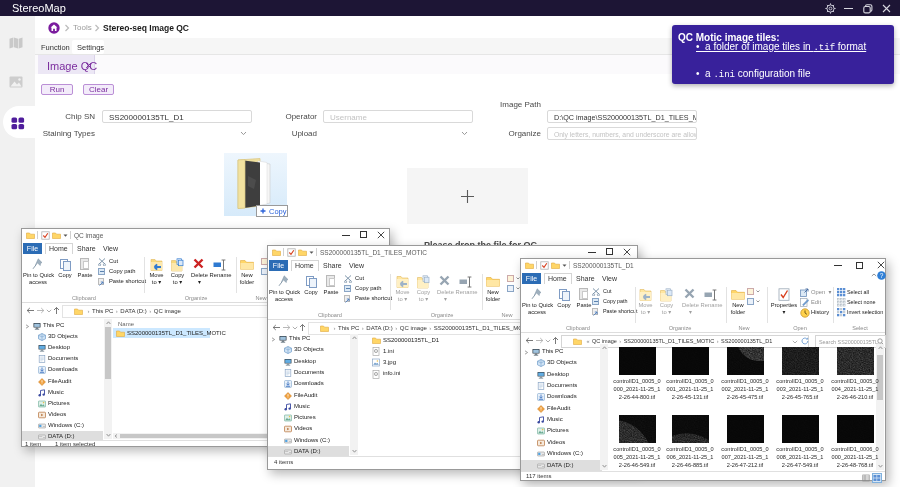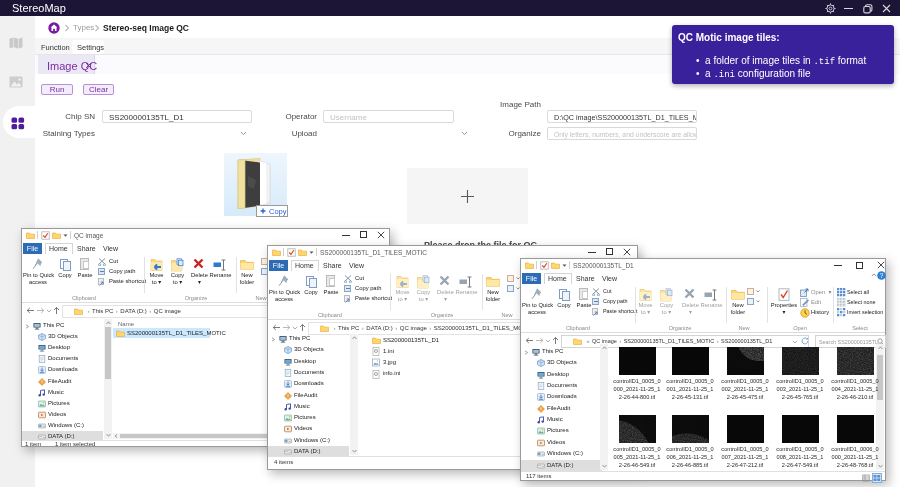--- a/index.html
+++ b/index.html
@@ -55,56 +55,56 @@
 <rect x="0.5" y="7" width="5.6" height="5.3" rx="1.6" fill="#4f1d9c"></rect>
 <rect x="7.5" y="7" width="5.6" height="5.3" rx="1.6" fill="#4f1d9c"></rect>
     </svg>
 <svg class="a" style="left:48px;top:22px" width="12" height="12" viewBox="0 0 12 12">
 <circle cx="6" cy="6" r="5.7" fill="#7a1b9e"></circle>
 <path d="M6 2.6 L9.4 5.6 L8.5 5.6 L8.5 9 L6.9 9 L6.9 6.8 L5.1 6.8 L5.1 9 L3.5 9 L3.5 5.6 L2.6 5.6 Z" fill="#fff"></path>
     </svg>
 <svg class="a" style="left:64px;top:24px" width="6" height="8" viewBox="0 0 6 8">
       <path d="M1.5 1 L4.5 4 L1.5 7" fill="none" stroke="#bbb" stroke-width="1.2"></path>
     </svg>
-<div class="a" style="left:73px;top:23px;font-size:8px;color:#9b9b9b;">Types</div>
+<div class="a" style="left:73px;top:23px;font-size:8px;color:#9b9b9b;">Tools</div>
 <svg class="a" style="left:94px;top:24px" width="6" height="8" viewBox="0 0 6 8">
       <path d="M1.5 1 L4.5 4 L1.5 7" fill="none" stroke="#bbb" stroke-width="1.2"></path>
     </svg>
 <div class="a" style="left:103px;top:22.5px;font-size:8.5px;font-weight:bold;color:#1a1a1a;">Stereo-seq Image QC</div>
 <div class="a" style="left:35px;top:38px;width:865px;height:17px;background:#f6f6f6;border-bottom:1px solid #e6e6e6;"></div>
 <div class="a" style="left:41px;top:42.5px;font-size:7.5px;color:#333;">Function</div>
 <div class="a" style="left:72px;top:39.5px;width:32px;height:14px;background:#fff;border-radius:2px;"></div>
 <div class="a" style="left:77px;top:42.5px;font-size:7.5px;color:#333;">Settings</div>
 <div class="a" style="left:35px;top:55px;width:865px;height:19px;background:#fbfafc;"></div>
 <div class="a" style="left:38px;top:55px;width:57px;height:19px;background:#ece7f5;border-right:1px solid #d9d2e8;"></div>
 <div class="a" style="left:47px;top:60px;font-size:11px;color:#7b2d9e;">Image QC</div>
 <svg class="a" style="left:85px;top:61.5px" width="7" height="7" viewBox="0 0 7 7">
       <path d="M1.2 1.2 L5.8 5.8 M5.8 1.2 L1.2 5.8" stroke="#7b2d9e" stroke-width="1"></path>
     </svg>
 <div class="a" style="left:41px;top:83.5px;width:32px;height:11.5px;background:#f3ecfa;border:1px solid #bb8fd6;border-radius:2px;font-size:8px;color:#7b2d9e;text-align:center;line-height:10px;">Run</div>
 <div class="a" style="left:83px;top:83.5px;width:31px;height:11.5px;background:#f3ecfa;border:1px solid #bb8fd6;border-radius:2px;font-size:8px;color:#7b2d9e;text-align:center;line-height:10px;">Clear</div>
 <div class="lbl" style="left:0;top:112px;width:95px;">Chip SN</div>
 <div class="inp" style="left:102px;top:109.5px;width:150px;">SS200000135TL_D1</div>
 <div class="lbl" style="left:200px;top:112px;width:117px;">Operator</div>
-<div class="inp ph" style="left:323px;top:109.5px;width:131px;">Username</div>
+<div class="inp ph" style="left:323px;top:109.5px;width:150px;">Username</div>
 <div class="lbl" style="left:420px;top:100px;width:121px;">Image Path</div>
 <div class="inp" style="left:547px;top:109.5px;width:150px;font-size:7.2px;">D:\QC image\SS200000135TL_D1_TILES_MOT</div>
 <div class="lbl" style="left:0;top:129px;width:95px;">Staining Types</div>
 <svg class="a" style="left:240px;top:131px" width="7" height="5" viewBox="0 0 7 5">
       <path d="M1 1 L3.5 3.6 L6 1" fill="none" stroke="#999" stroke-width="1"></path>
     </svg>
 <div class="lbl" style="left:200px;top:129px;width:117px;">Upload</div>
 <svg class="a" style="left:461px;top:131px" width="7" height="5" viewBox="0 0 7 5">
       <path d="M1 1 L3.5 3.6 L6 1" fill="none" stroke="#999" stroke-width="1"></path>
     </svg>
 <div class="lbl" style="left:420px;top:129px;width:121px;">Organize</div>
 <div class="inp ph" style="left:547px;top:126.5px;width:150px;font-size:6.8px;">Only letters, numbers, and underscore are allow</div>
 <div class="a" style="left:672px;top:25px;width:222px;height:59px;background:#38219b;border-radius:3px;box-shadow:0 2px 5px rgba(0,0,0,.3);color:#fff;z-index:40;">
 <div class="a" style="left:6px;top:6.5px;font-size:10px;font-weight:bold;">QC Motic image tiles:</div>
-<div class="a" style="left:24px;top:30px;font-size:10px;">•&nbsp;&nbsp;a folder of image tiles in <span style="font-family:'Liberation Mono',monospace;font-size:9px;">.tif</span> format</div>
+<div class="a" style="left:24px;top:16px;font-size:10px;text-decoration:underline;">•&nbsp;&nbsp;a folder of image tiles in <span style="font-family:'Liberation Mono',monospace;font-size:9px;">.tif</span> format</div>
 <div class="a" style="left:24px;top:42.5px;font-size:10px;">•&nbsp;&nbsp;a <span style="font-family:'Liberation Mono',monospace;font-size:9px;">.ini</span> configuration file</div>
 </div>
 <div class="a" style="left:224px;top:153px;width:63px;height:63px;background:linear-gradient(#eef6fd,#d6eafa);"></div>
 <svg class="a" style="left:236px;top:157px" width="42" height="54" viewBox="0 0 42 54">
 <path d="M2 3 L24 1.5 L24 49 L2 51.5 Z" fill="#efdf9d" stroke="#dcc98a" stroke-width="0.8"></path>
 <path d="M20 5 L34 7 L34 46 L20 49 Z" fill="#f6f6f6" stroke="#cfcfcf" stroke-width="0.6"></path>
 <path d="M22 4 L31 5.5 L31 47 L22 48.5 Z" fill="#ffffff" stroke="#d8d8d8" stroke-width="0.5"></path>
 <path d="M8 3.5 L24 5.5 L24 48.5 L8 51 Z" fill="#3e3e3e"></path>
 <path d="M12 19 L20 23 L18 32 L12 29 Z" fill="#4c4c4c"></path>
 <path d="M2 3 L9 2.5 L9 51 L2 51.5 Z" fill="#f2e2a0" stroke="#d9c583" stroke-width="0.7"></path>

